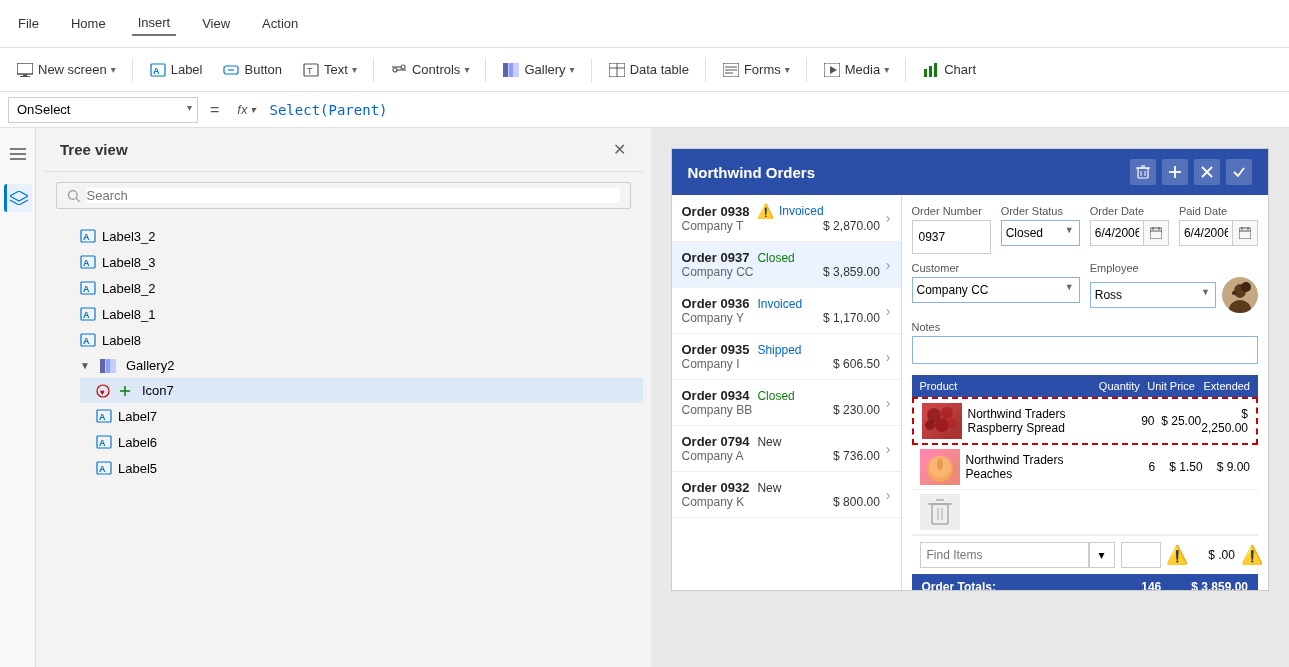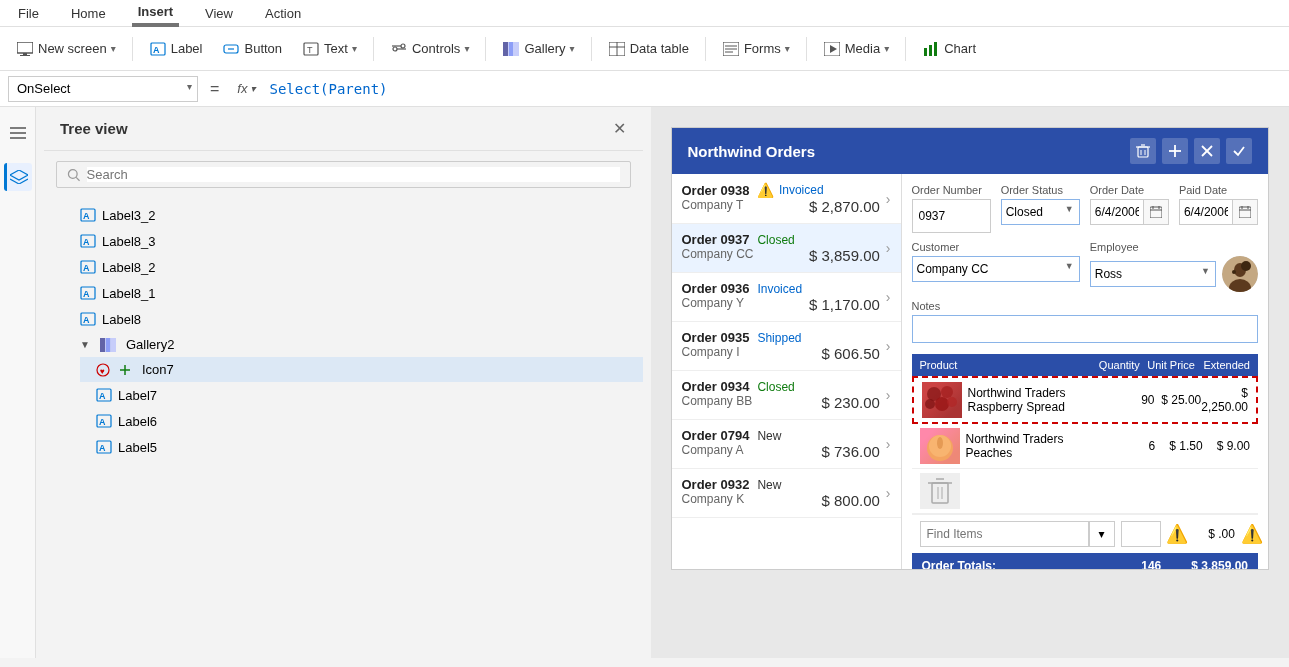--- a/index.html
+++ b/index.html
@@ -1,21 +1,21 @@
 <!DOCTYPE html>
 <html><head>
   <meta charset="utf-8">
   <style>
     * { box-sizing: border-box; margin: 0; padding: 0; }
     body { font-family: 'Segoe UI', Arial, sans-serif; font-size: 13px; background: #f3f3f3; overflow: hidden; width: 1289px; height: 667px; }
 
     
-    .menubar { display: flex; align-items: center; background: #fff; border-bottom: 1px solid #e0e0e0; padding: 0 12px; height: 27px; gap: 20px; }
+    .menubar { display: flex; align-items: center; background: #fff; border-bottom: 1px solid #e0e0e0; padding: 0 12px; height: 48px; gap: 20px; }
     .menubar-item { font-size: 13px; color: #333; cursor: pointer; padding: 4px 6px; }
-    .menubar-item.active { font-weight: bold; border-bottom: 4px solid #737373; }
+    .menubar-item.active { font-weight: normal; border-bottom: 2px solid #737373; }
 
     
     .toolbar { display: flex; align-items: center; background: #fff; border-bottom: 1px solid #e0e0e0; padding: 0 8px; height: 44px; gap: 4px; }
     .toolbar-btn { display: flex; align-items: center; gap: 4px; padding: 6px 8px; border: none; background: none; cursor: pointer; font-size: 13px; color: #333; border-radius: 3px; }
     .toolbar-btn .chevron { font-size: 10px; color: #666; }
     .toolbar-separator { width: 1px; height: 24px; background: #e0e0e0; margin: 0 4px; }
     .toolbar-icon { width: 18px; height: 18px; display: inline-flex; align-items: center; justify-content: center; }
 
     
     .formula-bar { display: flex; align-items: center; background: #fff; border-bottom: 1px solid #e0e0e0; height: 36px; padding: 0 8px; gap: 8px; }
@@ -63,21 +63,21 @@
     .order-list { width: 230px; border-right: 1px solid #ddd; overflow-y: auto; }
     .order-item { display: flex; align-items: center; padding: 8px 10px; border-bottom: 1px solid #eee; cursor: pointer; }
     .order-info { flex: 1; }
     .order-number { font-weight: 600; font-size: 13px; color: #222; }
     .order-company { font-size: 12px; color: #666; }
     .order-status { font-size: 12px; font-weight: 500; }
     .status-invoiced { color: #0066cc; }
     .status-closed { color: #107c10; }
     .status-shipped { color: #0066cc; }
     .status-new { color: #333; }
-    .order-amount { font-size: 15px; color: #333; text-align: right; }
+    .order-amount { font-size: 12px; color: #333; text-align: right; }
     .order-chevron { color: #999; font-size: 14px; margin-left: 6px; }
     .order-warning { font-size: 14px; margin-left: 4px; }
 
     
     .order-detail { flex: 1; padding: 10px; overflow-y: auto; }
     .detail-row { display: flex; gap: 10px; margin-bottom: 8px; }
     .detail-field { flex: 1; }
     .detail-label { font-size: 11px; color: #555; margin-bottom: 3px; }
     .detail-input { width: 100%; height: 26px; border: 1px solid #ccc; padding: 16px 6px; font-size: 12px; }
     .detail-select { width: 100%; height: 26px; border: 1px solid #8ab4e8; padding: 0 4px; font-size: 12px; background: #fff; appearance: none; }

